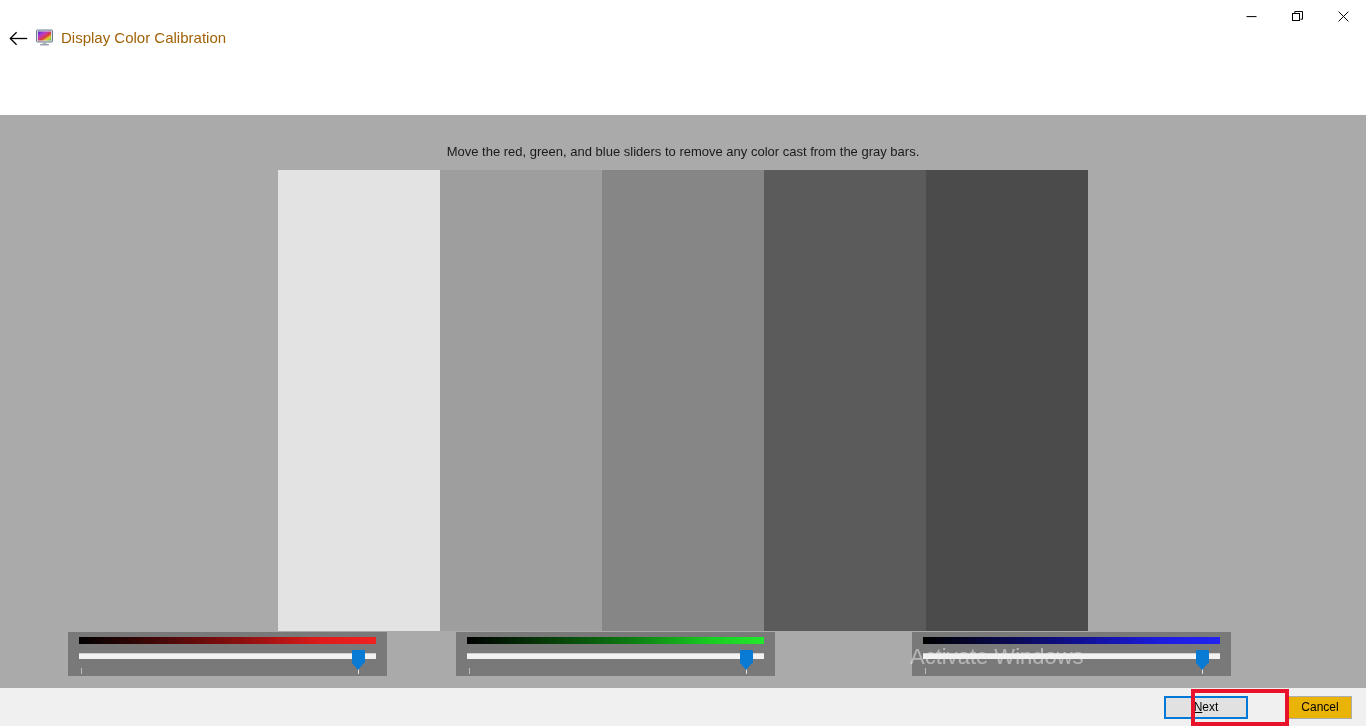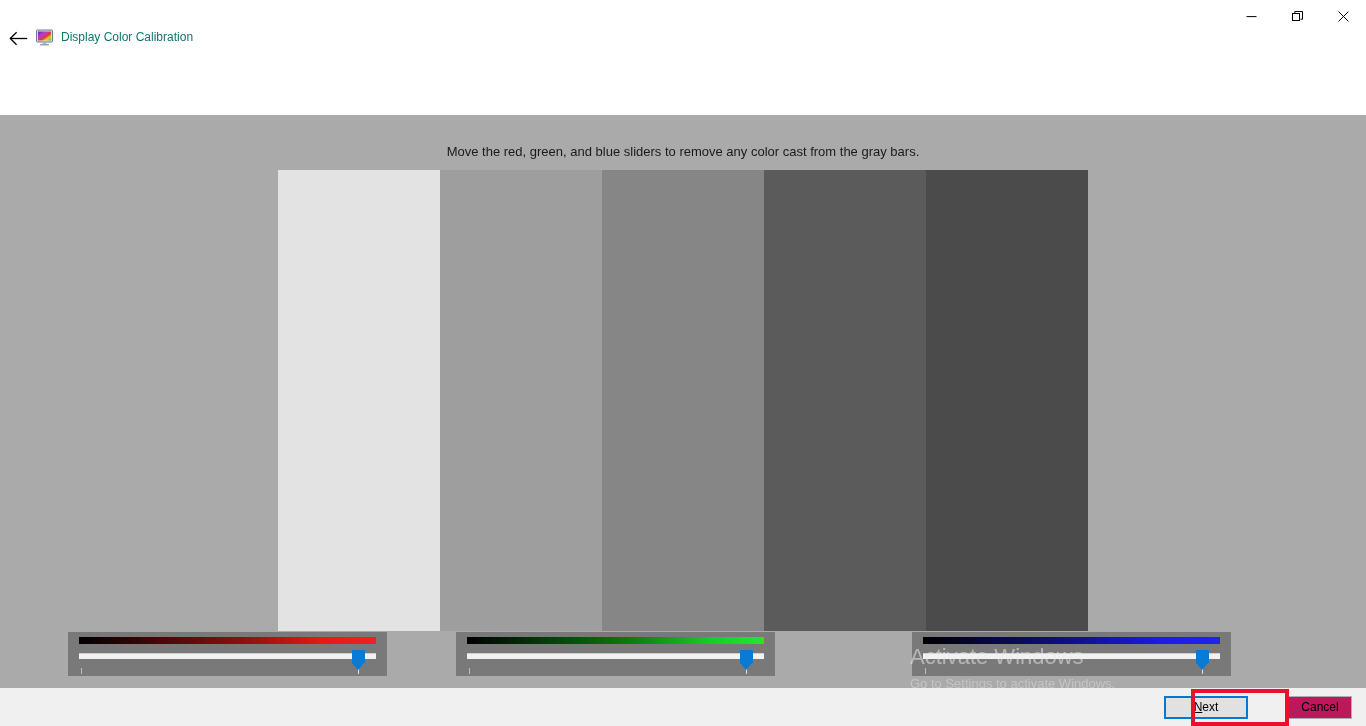--- a/index.html
+++ b/index.html
@@ -65,22 +65,22 @@
 
   .app-icon {
     position: absolute;
     left: 36px; top: 29px;
     width: 17px; height: 17px;
   }
 
   .app-title {
     position: absolute;
     left: 61px; top: 29px;
-    font-size: 12px;
-    color: #0f766e;
+    font-size: 15px;
+    color: #a16207;
     line-height: 17px;
     white-space: nowrap;
   }
 
   .page-heading {
     position: absolute;
     left: 39px; top: 74px;
     font-size: 18.5px;
     color: #13568f;
     line-height: 26px;
@@ -216,21 +216,21 @@
     background: #f0f0f0;
   }
 
   .dialog-button {
     position: absolute;
     top: 696px;
     height: 23px;
     font-family: "Liberation Sans", sans-serif;
     font-size: 12px;
     color: #000000;
-    background: #be185d;
+    background: #eab308;
     border: 1px solid #adadad;
     box-sizing: border-box;
     cursor: default;
     padding: 0;
     line-height: 21px;
     text-align: center;
   }
   .dialog-button.next {
     left: 1164px;
     width: 84px;
@@ -355,21 +355,20 @@
         <div class="slider-tick-thumb" style="left: 278.64px;"></div>
         <div class="slider-thumb" style="left: 272.64px;">
           <div class="thumb-body"></div>
           <div class="thumb-point"></div>
         </div>
       </div>
     </div>
 
     <div class="watermark">
       <div class="watermark-title">Activate Windows</div>
-      <div class="watermark-subtitle">Go to Settings to activate Windows.</div>
     </div>
   </div>
 
   <div class="footer"></div>
 
   <button class="dialog-button next"><span class="accel">N</span><span>ext</span></button>
 
   <button class="dialog-button cancel">Cancel</button>
 
   <div class="highlight-box"></div>

